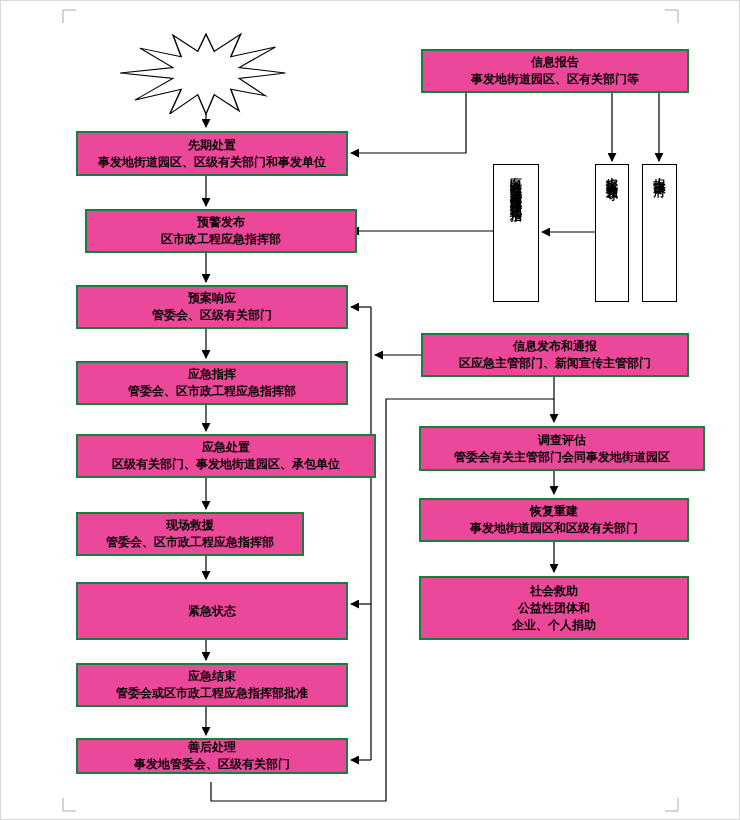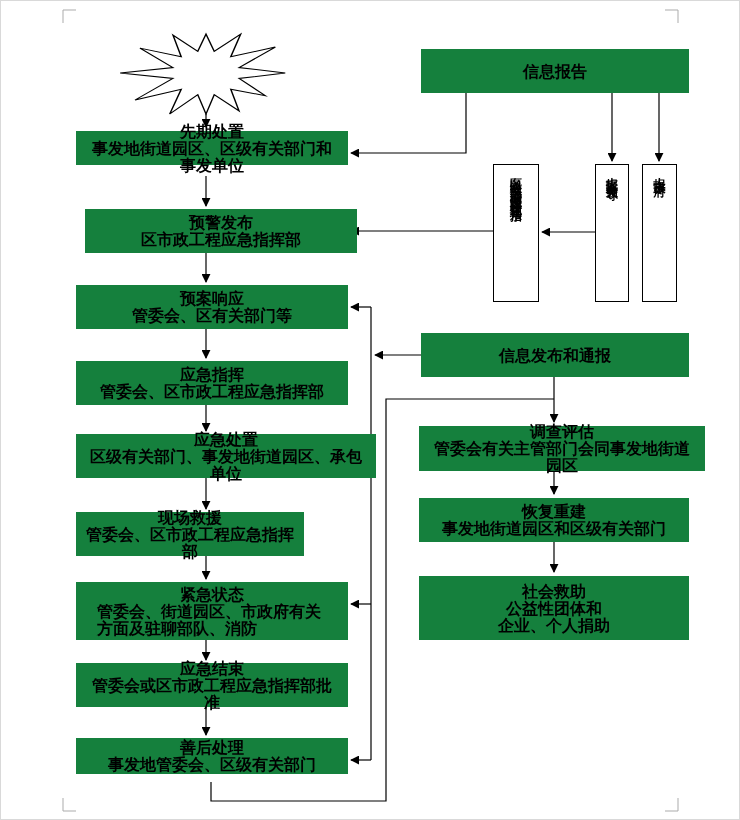--- a/index.html
+++ b/index.html
@@ -1,21 +1,21 @@
 <!DOCTYPE html>
 <html><head>
 <meta charset="utf-8">
 <style>
   html,body{margin:0;padding:0;background:#ffffff;}
   body{font-family:"Liberation Sans","DejaVu Sans",sans-serif;color:#000;}
   #canvas{position:relative;width:740px;height:820px;background:#fff;border:1px solid #d9d9d9;box-sizing:border-box;overflow:hidden;}
   #connector-layer{position:absolute;left:0;top:0;width:740px;height:820px;}
-  .node{position:absolute;border:5px solid #15803d;background:#15803d;box-sizing:border-box;
+  .node{position:absolute;border:2px solid #15803d;background:#ec4899;box-sizing:border-box;
         display:flex;flex-direction:column;align-items:center;justify-content:center;
-        font-size:16px;font-weight:700;line-height:17px;text-align:center;padding:2px 4px;}
+        font-size:12px;font-weight:700;line-height:17px;text-align:center;padding:2px 4px;}
   .node .title{white-space:nowrap;}
   .node .detail{width:100%;}
   .detail.align-left{text-align:left;padding:0 12px;box-sizing:border-box;}
   .vnode{position:absolute;border:1px solid #000;background:#fff;box-sizing:border-box;
          display:flex;align-items:center;justify-content:center;}
   .vtext{writing-mode:vertical-rl;text-orientation:upright;height:133px;
          font-size:12px;font-weight:700;letter-spacing:2px;line-height:20px;}
   #burst-label{position:absolute;left:110px;top:27px;width:190px;height:90px;
          display:flex;align-items:center;justify-content:center;
          font-size:13px;font-weight:700;}
@@ -69,73 +69,74 @@
 
     <g stroke="#ababab" stroke-width="1" fill="none">
       <path d="M62,22 L62,9 L75,9"></path>
       <path d="M677,22 L677,9 L664,9"></path>
       <path d="M62,797 L62,810 L75,810"></path>
       <path d="M677,797 L677,810 L664,810"></path>
     </g>
   </svg>
 
 
-  <div class="node" style="left:75px;top:130px;width:272px;height:34px">
+  <div class="node" style="left:75px;top:130px;width:272px;height:45px">
     <div class="title">先期处置</div>
     <div class="detail">事发地街道园区、区级有关部门和事发单位</div>
   </div>
   <div class="node" style="left:84px;top:208px;width:272px;height:44px">
     <div class="title">预警发布</div>
     <div class="detail">区市政工程应急指挥部</div>
   </div>
   <div class="node" style="left:75px;top:284px;width:272px;height:44px">
     <div class="title">预案响应</div>
-    <div class="detail">管委会、区有关部门等</div>
+    <div class="detail">管委会、区级有关部门</div>
   </div>
   <div class="node" style="left:75px;top:360px;width:272px;height:44px">
     <div class="title">应急指挥</div>
     <div class="detail">管委会、区市政工程应急指挥部</div>
   </div>
   <div class="node" style="left:75px;top:433px;width:300px;height:44px">
     <div class="title">应急处置</div>
     <div class="detail">区级有关部门、事发地街道园区、承包单位</div>
   </div>
   <div class="node" style="left:75px;top:511px;width:228px;height:44px">
     <div class="title">现场救援</div>
     <div class="detail">管委会、区市政工程应急指挥部</div>
   </div>
   <div class="node" style="left:75px;top:581px;width:272px;height:58px">
     <div class="title">紧急状态</div>
-    <div class="detail align-left">管委会、街道园区、市政府有关方面及驻聊部队、消防</div>
   </div>
   <div class="node" style="left:75px;top:662px;width:272px;height:44px">
     <div class="title">应急结束</div>
     <div class="detail">管委会或区市政工程应急指挥部批准</div>
   </div>
   <div class="node" style="left:75px;top:737px;width:272px;height:36px">
     <div class="title">善后处理</div>
     <div class="detail">事发地管委会、区级有关部门</div>
   </div>
 
   <div class="node" style="left:420px;top:48px;width:268px;height:44px">
     <div class="title">信息报告</div>
+    <div class="detail">事发地街道园区、区有关部门等</div>
   </div>
 
   <div class="vnode" style="left:492px;top:163px;width:46px;height:138px">
     <div class="vtext">向区级有关部门或街道园区传达领导指示</div>
   </div>
   <div class="vnode" style="left:594px;top:163px;width:34px;height:138px">
     <div class="vtext">上报区有关领导</div>
   </div>
   <div class="vnode" style="left:641px;top:163px;width:35px;height:138px">
     <div class="vtext">上报市政府</div>
   </div>
 
   <div class="node" style="left:420px;top:332px;width:268px;height:44px">
     <div class="title">信息发布和通报</div>
+    <div class="detail">区应急主管部门、新闻宣传主管部门</div>
   </div>
 
   <div class="node" style="left:418px;top:425px;width:286px;height:45px">
     <div class="title">调查评估</div>
     <div class="detail">管委会有关主管部门会同事发地街道园区</div>
   </div>
   <div class="node" style="left:418px;top:575px;width:270px;height:64px">
     <div class="title">社会救助</div>
     <div class="detail">公益性团体和</div>
     <div class="detail">企业、个人捐助</div>

